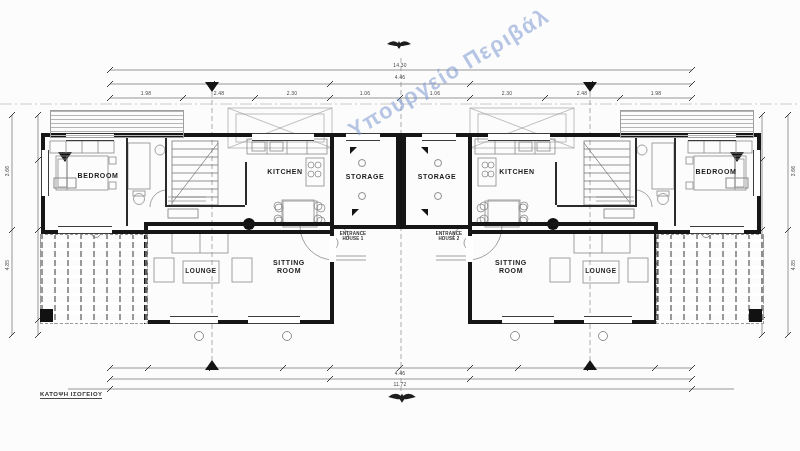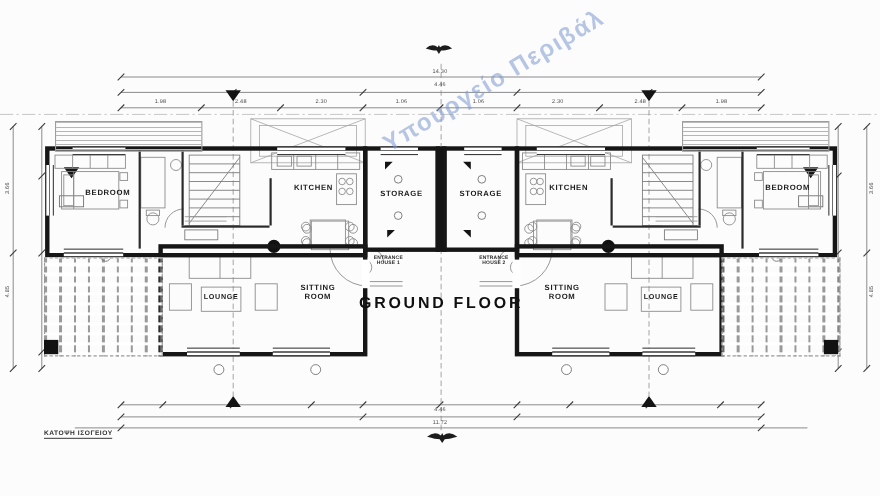--- a/index.html
+++ b/index.html
@@ -262,21 +262,20 @@
   <div class="lbl room" style="left:325px;top:173px;width:80px;">STORAGE</div>
   <div class="lbl room" style="left:397px;top:173px;width:80px;">STORAGE</div>
   <div class="lbl room" style="left:477px;top:168px;width:80px;">KITCHEN</div>
   <div class="lbl room" style="left:676px;top:168px;width:80px;">BEDROOM</div>
   <div class="lbl" style="left:183px;top:267px;width:36px;font-size:6.5px;">LOUNGE</div>
   <div class="lbl" style="left:583px;top:267px;width:36px;font-size:6.5px;">LOUNGE</div>
   <div class="lbl room" style="left:262px;top:259px;width:54px;">SITTING ROOM</div>
   <div class="lbl room" style="left:484px;top:259px;width:54px;">SITTING ROOM</div>
   <div class="lbl tiny" style="left:336px;top:231px;width:34px;text-align:center;">ENTRANCE HOUSE 1</div>
   <div class="lbl tiny" style="left:432px;top:231px;width:34px;text-align:center;">ENTRANCE HOUSE 2</div>
-  <div class="lbl title" style="left:301px;top:268px;width:200px;">GROUND FLOOR</div>
   <div class="planlabel" style="left:40px;top:391px;">ΚΑΤΟΨΗ ΙΣΟΓΕΙΟΥ</div>
 
   <div class="dim" style="left:380px;top:62px;width:40px;">14.30</div>
   <div class="dim" style="left:380px;top:74px;width:40px;">4.46</div>
   <div class="dim" style="left:131px;top:90px;width:30px;">1.98</div>
   <div class="dim" style="left:204px;top:90px;width:30px;">2.48</div>
   <div class="dim" style="left:277px;top:90px;width:30px;">2.30</div>
   <div class="dim" style="left:350px;top:90px;width:30px;">1.06</div>
   <div class="dim" style="left:420px;top:90px;width:30px;">1.06</div>
   <div class="dim" style="left:492px;top:90px;width:30px;">2.30</div>

